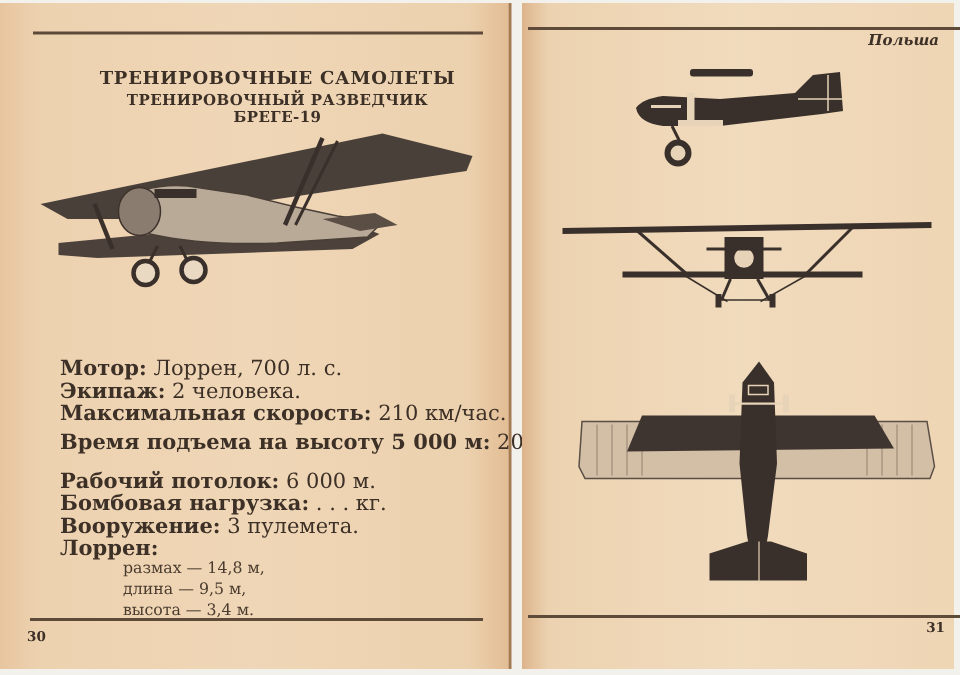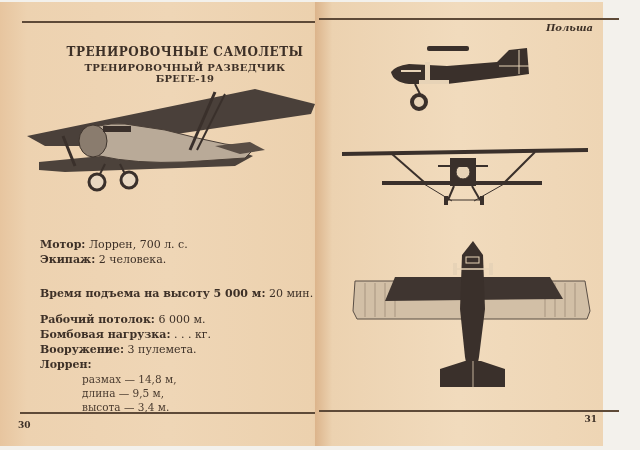--- a/index.html
+++ b/index.html
@@ -8,35 +8,35 @@
       background: #f3f1ec;
       position: relative;
       font-family: "DejaVu Serif", serif;
     }
     .spread { position: absolute; left: 0; top: 2px; width: 640px; height: 444px; }
     .page {
       position: absolute; top: 0; height: 444px;
       background: linear-gradient(90deg, #e7c59f 0%, #edd2b0 8%, #efd6b6 50%, #ecd1ae 92%, #e2bd94 100%);
     }
     .page.left { left: 0; width: 327px; border-right: 2px solid #a57b52; padding-left: 12px; }
-    .page.right { left: 315px; width: 288px;
+    .page.right { left: 348px; width: 288px;
       background: linear-gradient(90deg, #dcb48b 0%, #ecd2b0 6%, #f1dbbd 50%, #eed5b4 100%); }
     .rule { position: absolute; height: 2px; background: #5e4a38; }
     .title-1 {
       position: absolute; left: 60px; top: 43px; width: 250px; text-align: center;
       font-weight: bold; font-size: 12px; letter-spacing: 0.5px; color: #3d3027;
     }
     .title-2 {
       position: absolute; left: 60px; top: 60px; width: 250px; text-align: center;
       font-weight: bold; font-size: 10px; letter-spacing: 0.3px; color: #3d3027;
     }
     .spec-heading {
       position: absolute; left: 100px; top: 211px; font-weight: bold; font-size: 11px; color: #3d3027;
     }
-    .spec { position: absolute; left: 40px; font-size: 11px; color: #3d3027; white-space: nowrap; }
+    .spec { position: absolute; left: 40px; font-size: 14px; color: #3d3027; white-space: nowrap; }
     .spec b { font-weight: bold; }
     .dim { position: absolute; left: 82px; font-size: 10.5px; color: #4a3b2f; white-space: nowrap; }
     .pnum { position: absolute; font-size: 9px; font-weight: bold; color: #3d3027; }
     .country { position: absolute; right: 10px; top: 20px; font-size: 10px; font-weight: bold; font-style: italic; color: #3d3027; }
     svg { position: absolute; }
   </style>
 </head>
 <body>
 
 <div class="spread">
@@ -66,20 +66,21 @@
 
       <line x1="80" y1="80" x2="72" y2="96" stroke="#3a302b" stroke-width="2"></line>
       <line x1="95" y1="80" x2="102" y2="94" stroke="#3a302b" stroke-width="2"></line>
       <circle cx="72" cy="98" r="8" fill="#e9d8c2" stroke="#3a302b" stroke-width="3"></circle>
       <circle cx="104" cy="96" r="8" fill="#e9d8c2" stroke="#3a302b" stroke-width="3"></circle>
     </svg>
 
 
     <div class="spec" style="top:236px;"><b>Мотор:</b> <span>Лоррен, 700 л. с.</span></div>
     <div class="spec" style="top:251px;"><b>Экипаж:</b> <span>2 человека.</span></div>
+    <div class="spec" style="top:266px;"><b>Максимальная скорость:</b> <span>210 км/час.</span></div>
     <div class="spec" style="top:285px;"><b>Время подъема на высоту 5 000 м:</b> <span>20 мин.</span></div>
     <div class="spec" style="top:311px;"><b>Рабочий потолок:</b> <span>6 000 м.</span></div>
     <div class="spec" style="top:326px;"><b>Бомбовая нагрузка:</b> <span>. . . кг.</span></div>
     <div class="spec" style="top:341px;"><b>Вооружение:</b> <span>3 пулемета.</span></div>
     <div class="spec" style="top:356px;"><b>Лоррен:</b></div>
 
     <div class="dim" style="top:371px;"><span>размах</span> <span>— 14,8 м,</span></div>
     <div class="dim" style="top:385px;"><span>длина</span> <span>— 9,5 м,</span></div>
     <div class="dim" style="top:399px;"><span>высота</span> <span>— 3,4 м.</span></div>
 

